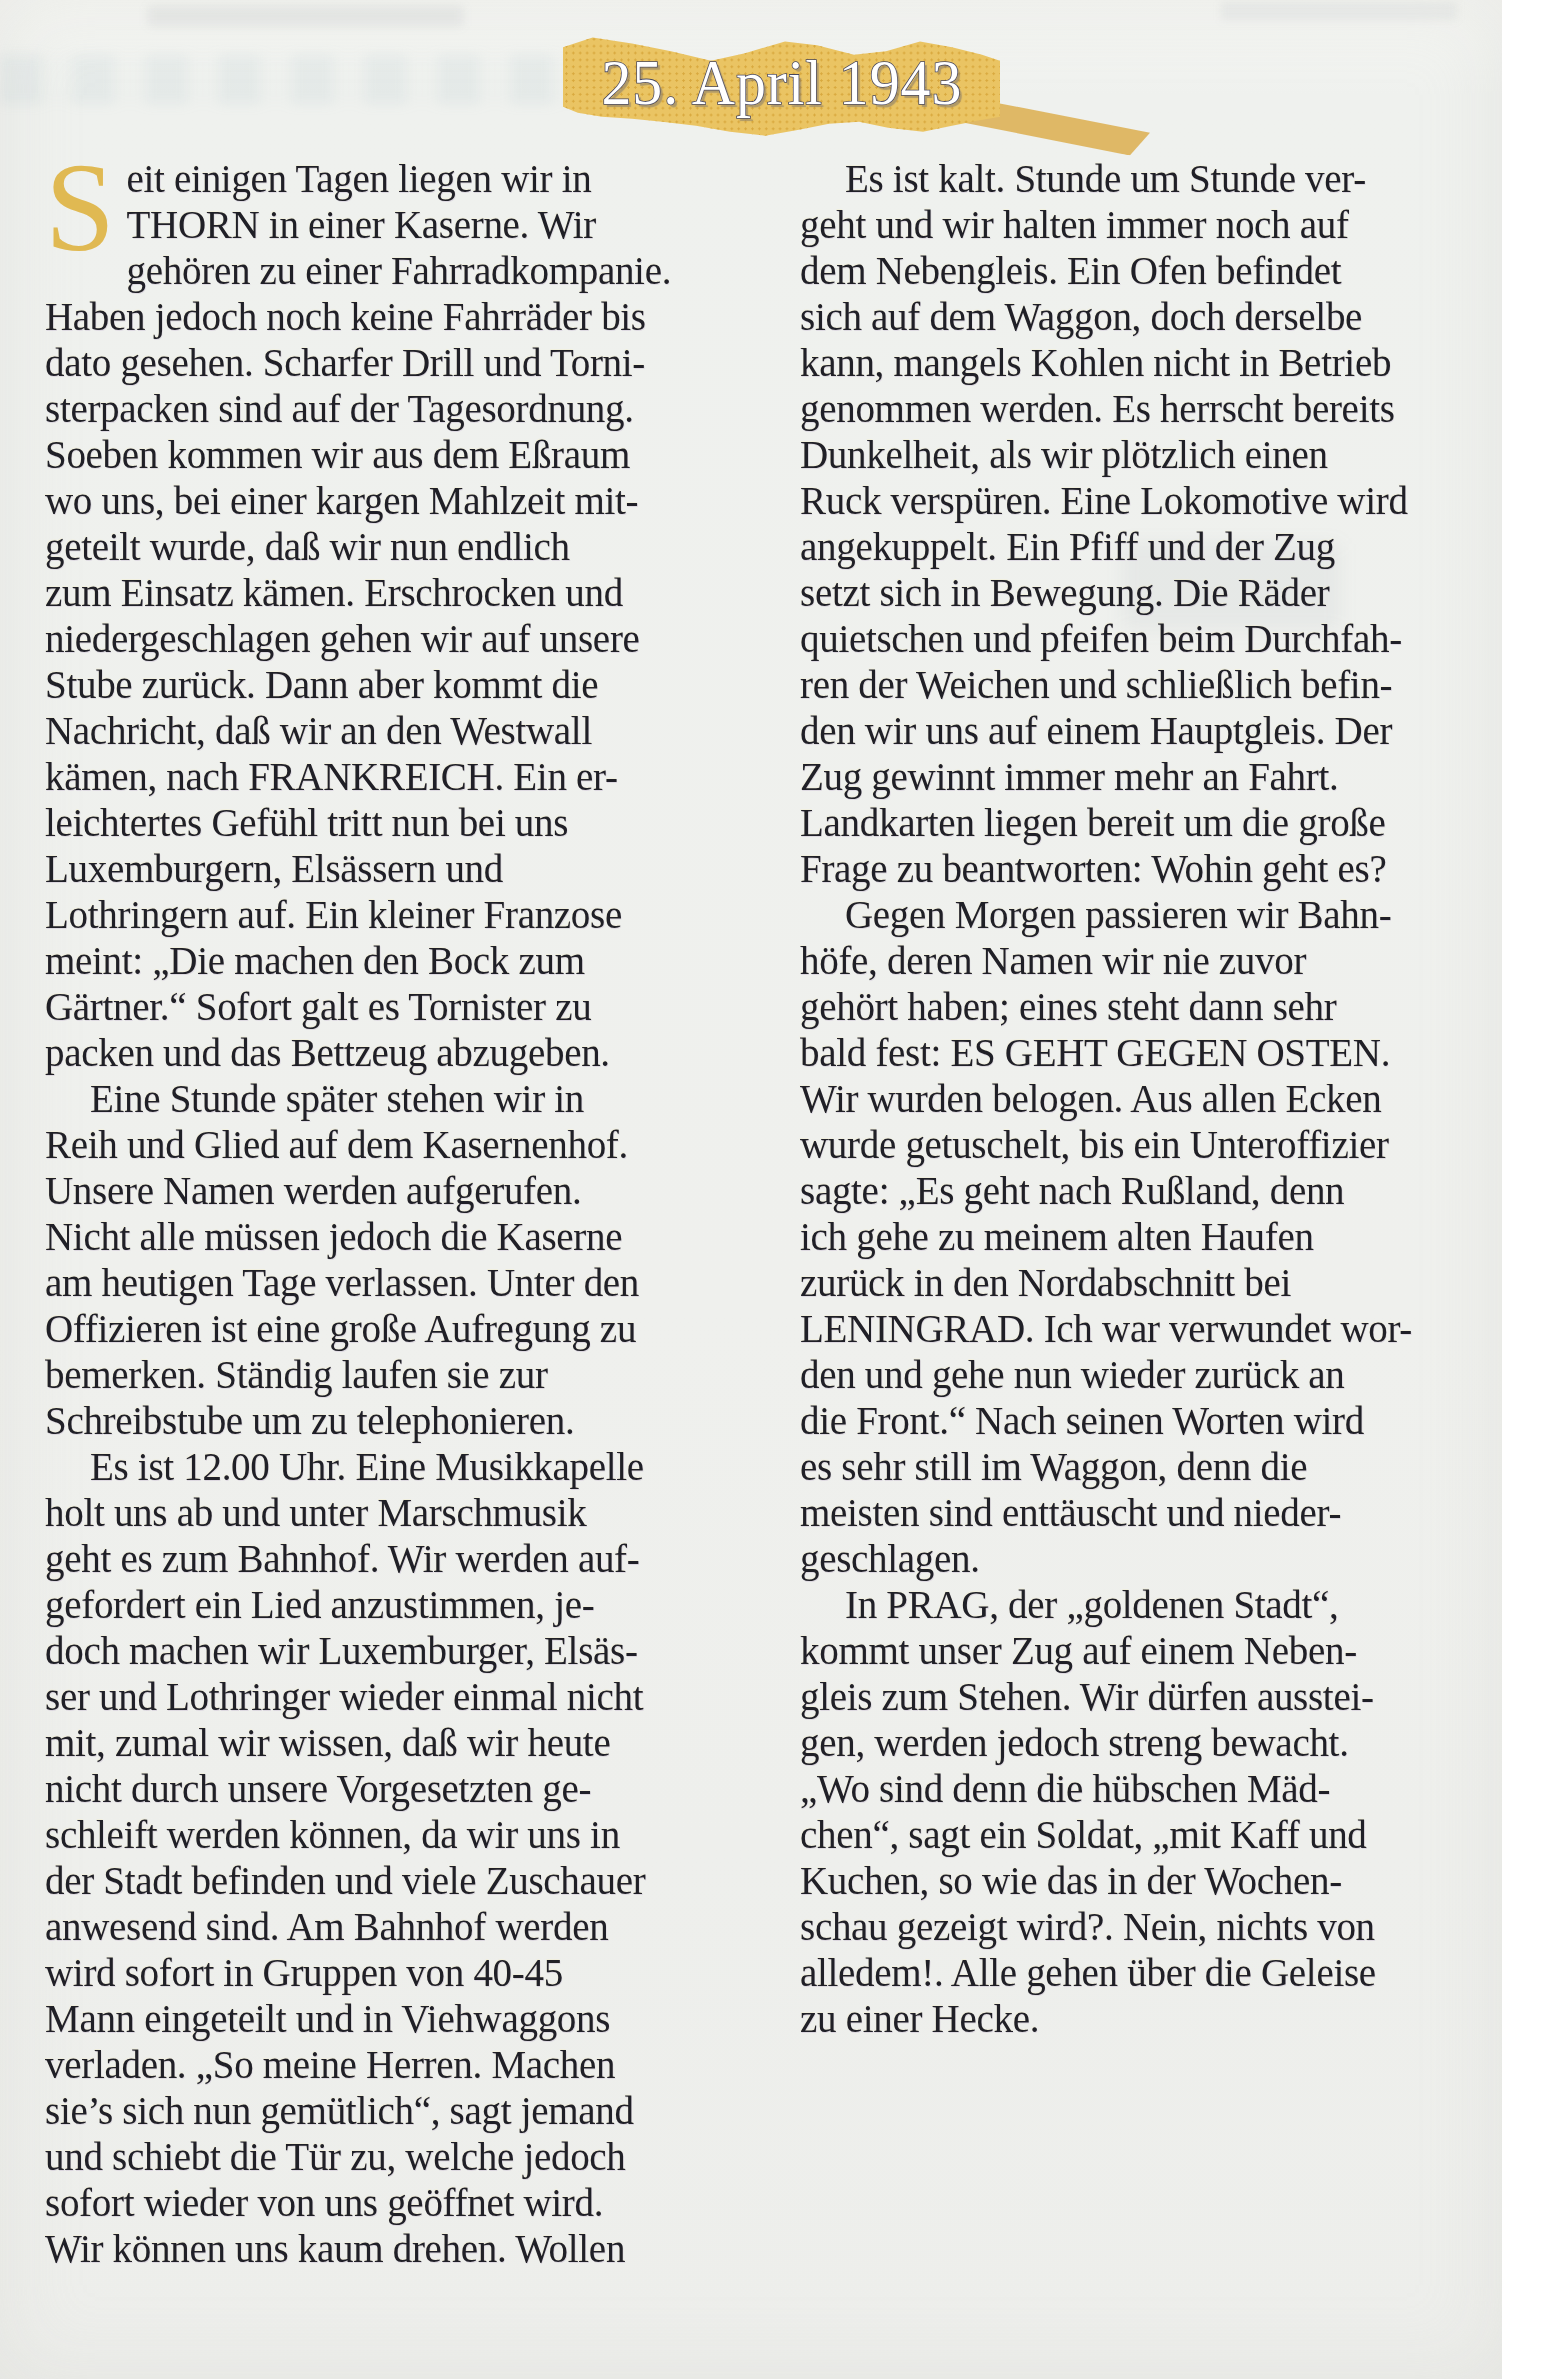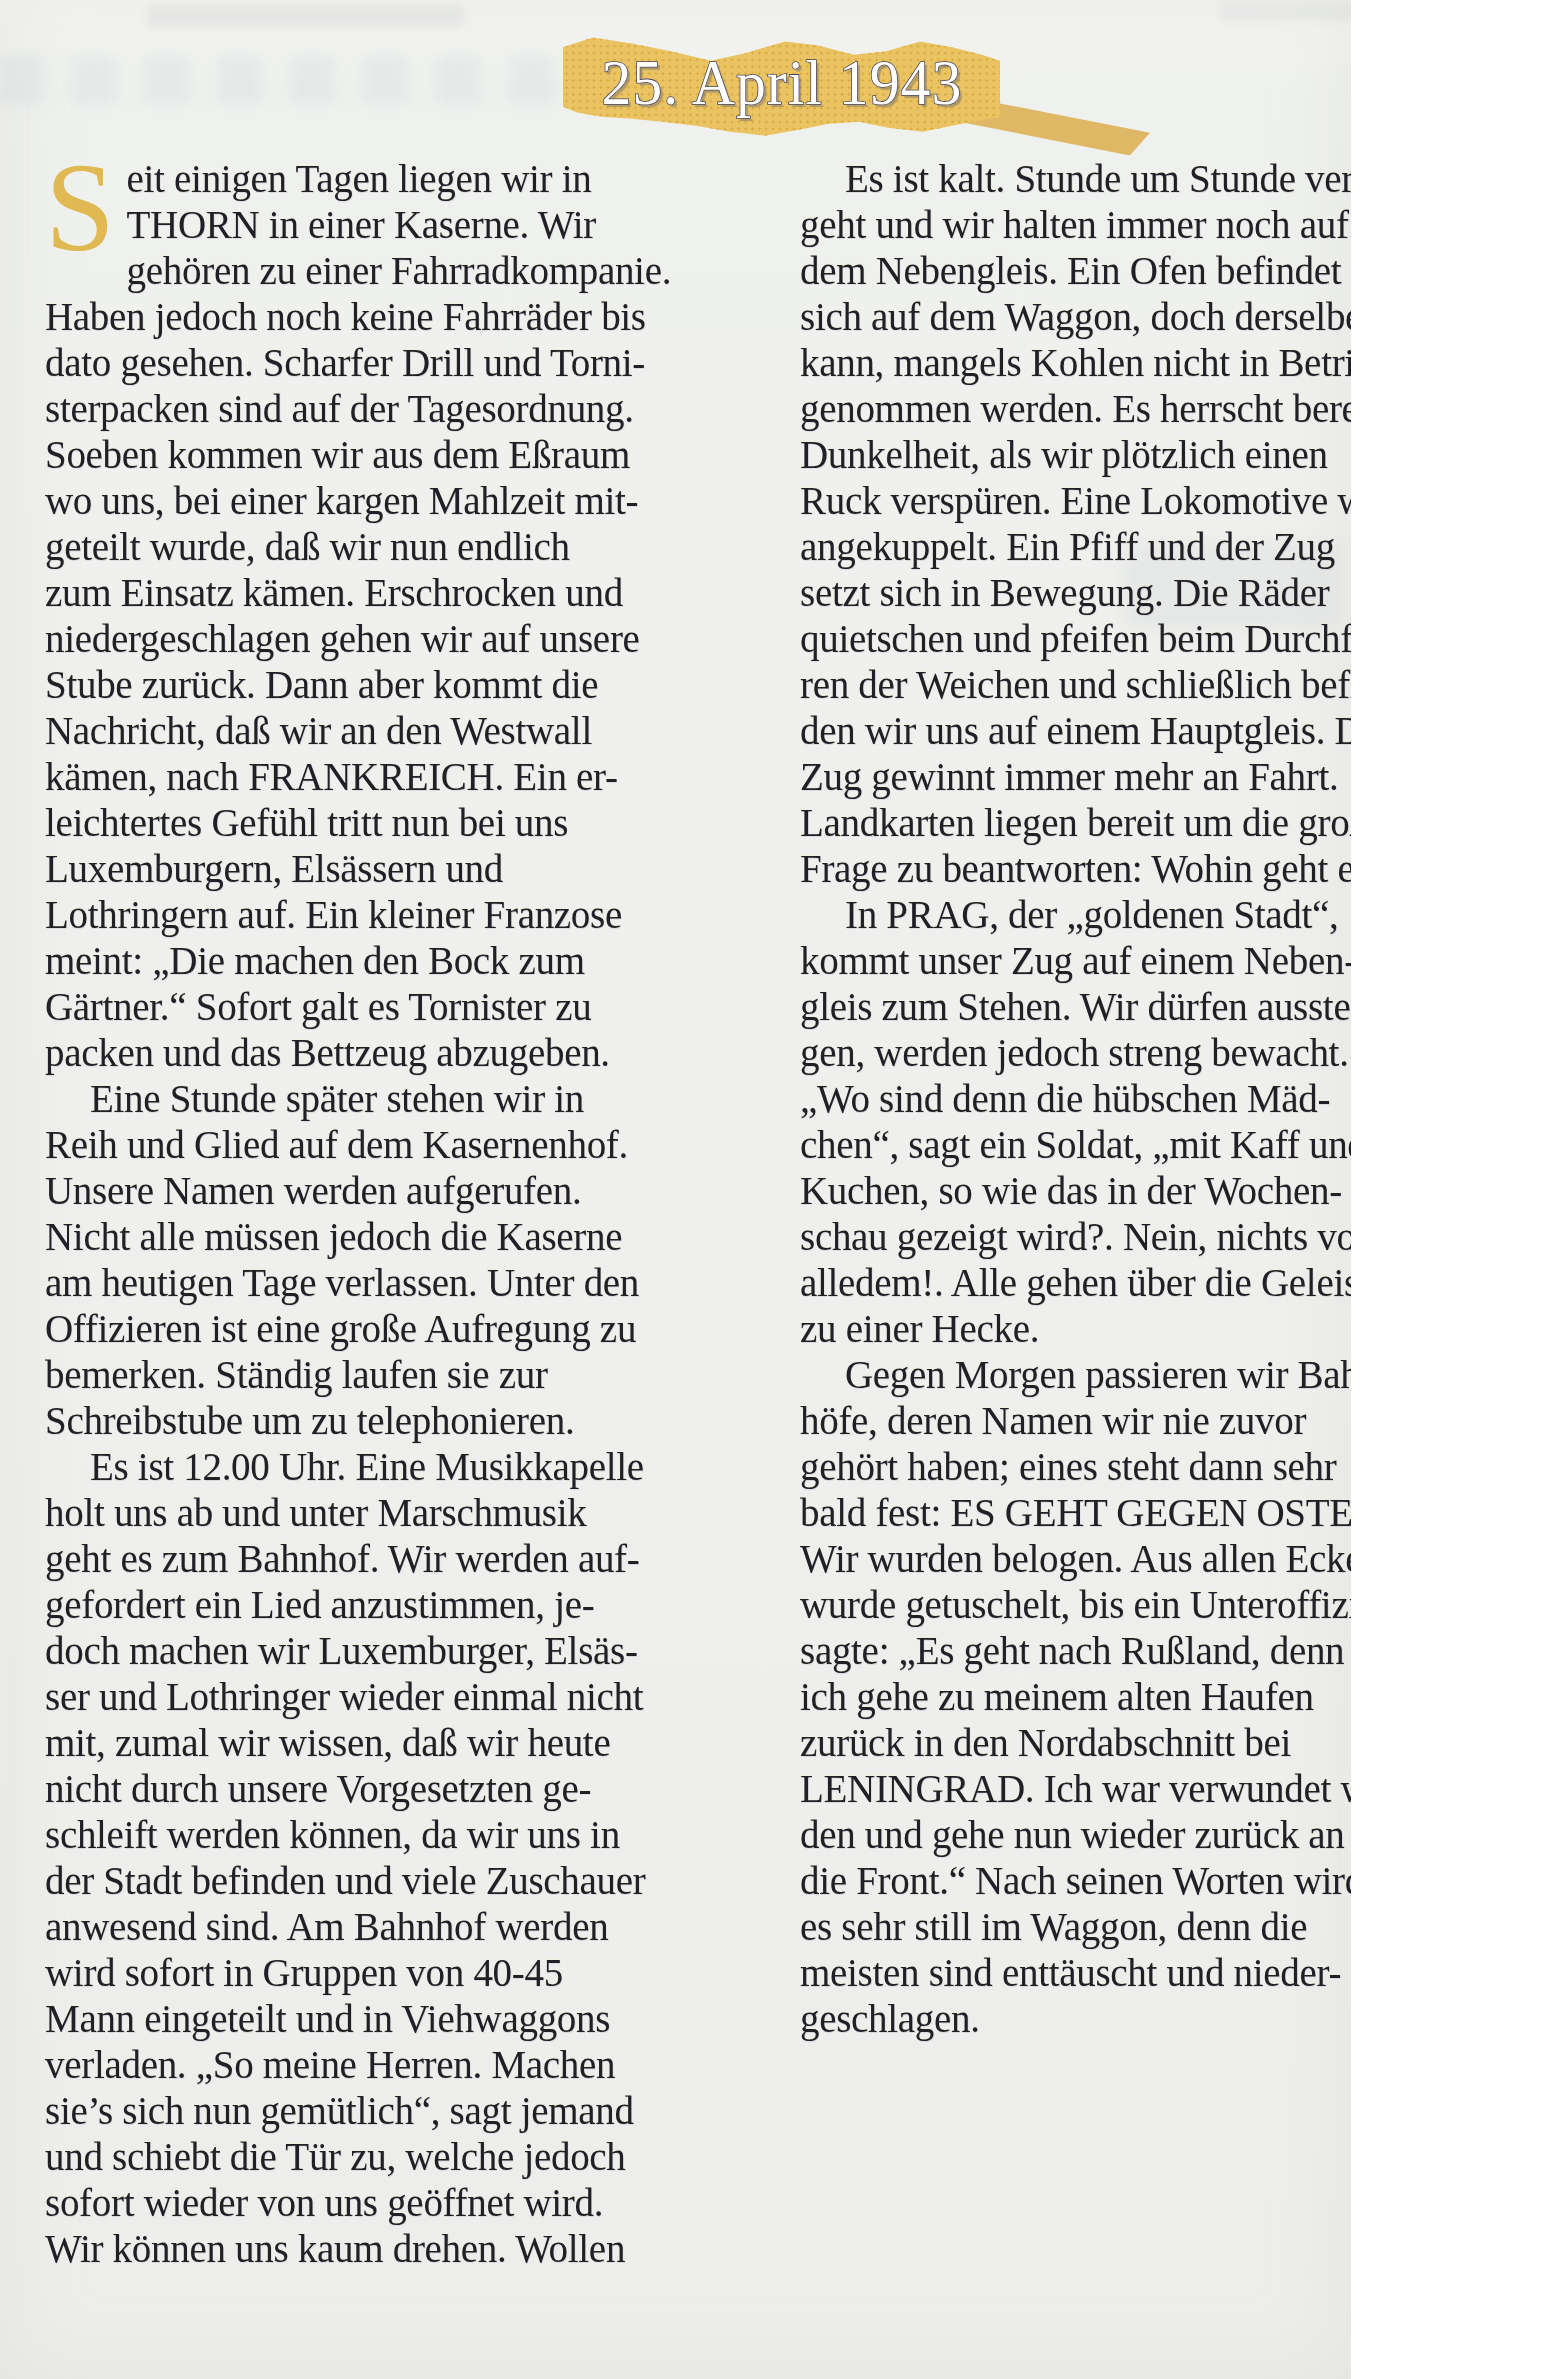--- a/index.html
+++ b/index.html
@@ -1,20 +1,20 @@
 <!DOCTYPE html>
 <html><head>
 <meta charset="utf-8">
 <style>
   html, body { margin: 0; padding: 0; }
   body { width: 1561px; height: 2380px; }
 
   .page {
     position: relative;
-    width: 1351px;
+    width: 1502px;
     height: 2380px;
     background:
       linear-gradient(180deg, #f5f6f3 0%, #eff1ee 4%, #eff0ed 55%, #edeeeb 100%);
     overflow: hidden;
     box-shadow: inset 0 0 79px rgba(205,205,198,0.28);
     font-family: "Liberation Serif", serif;
   }
 
   
   .ghost { position: absolute; pointer-events: none; }
@@ -188,41 +188,41 @@
 Dunkelheit, als wir plötzlich einen
 Ruck verspüren. Eine Lokomotive wird
 angekuppelt. Ein Pfiff und der Zug
 setzt sich in Bewegung. Die Räder
 quietschen und pfeifen beim Durchfah-
 ren der Weichen und schließlich befin-
 den wir uns auf einem Hauptgleis. Der
 Zug gewinnt immer mehr an Fahrt.
 Landkarten liegen bereit um die große
 Frage zu beantworten: Wohin geht es?</p>
-      <p class="indent">In PRAG, der „goldenen Stadt“,
-kommt unser Zug auf einem Neben-
-gleis zum Stehen. Wir dürfen ausstei-
-gen, werden jedoch streng bewacht.
-„Wo sind denn die hübschen Mäd-
-chen“, sagt ein Soldat, „mit Kaff und
-Kuchen, so wie das in der Wochen-
-schau gezeigt wird?. Nein, nichts von
-alledem!. Alle gehen über die Geleise
-zu einer Hecke.</p>
       <p class="indent">Gegen Morgen passieren wir Bahn-
 höfe, deren Namen wir nie zuvor
 gehört haben; eines steht dann sehr
 bald fest: ES GEHT GEGEN OSTEN.
 Wir wurden belogen. Aus allen Ecken
 wurde getuschelt, bis ein Unteroffizier
 sagte: „Es geht nach Rußland, denn
 ich gehe zu meinem alten Haufen
 zurück in den Nordabschnitt bei
 LENINGRAD. Ich war verwundet wor-
 den und gehe nun wieder zurück an
 die Front.“ Nach seinen Worten wird
 es sehr still im Waggon, denn die
 meisten sind enttäuscht und nieder-
 geschlagen.</p>
+      <p class="indent">In PRAG, der „goldenen Stadt“,
+kommt unser Zug auf einem Neben-
+gleis zum Stehen. Wir dürfen ausstei-
+gen, werden jedoch streng bewacht.
+„Wo sind denn die hübschen Mäd-
+chen“, sagt ein Soldat, „mit Kaff und
+Kuchen, so wie das in der Wochen-
+schau gezeigt wird?. Nein, nichts von
+alledem!. Alle gehen über die Geleise
+zu einer Hecke.</p>
     </div>
 
 </div>
 
 
 </body></html>

